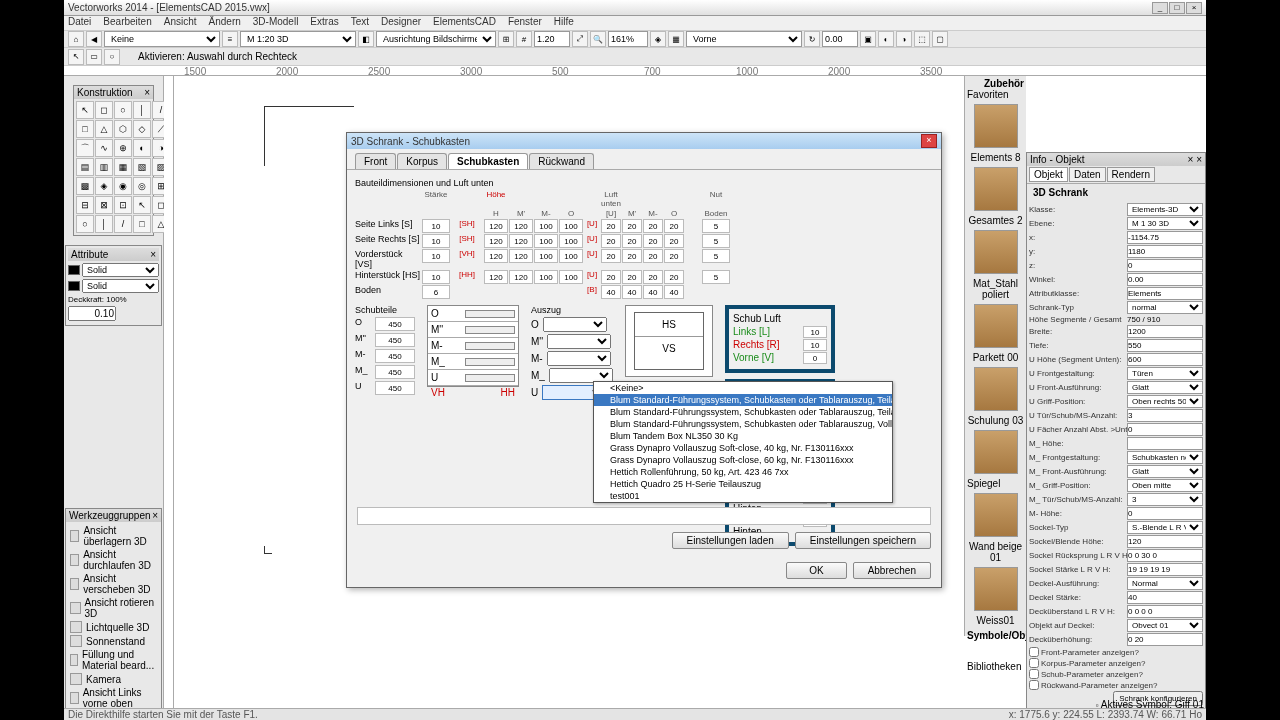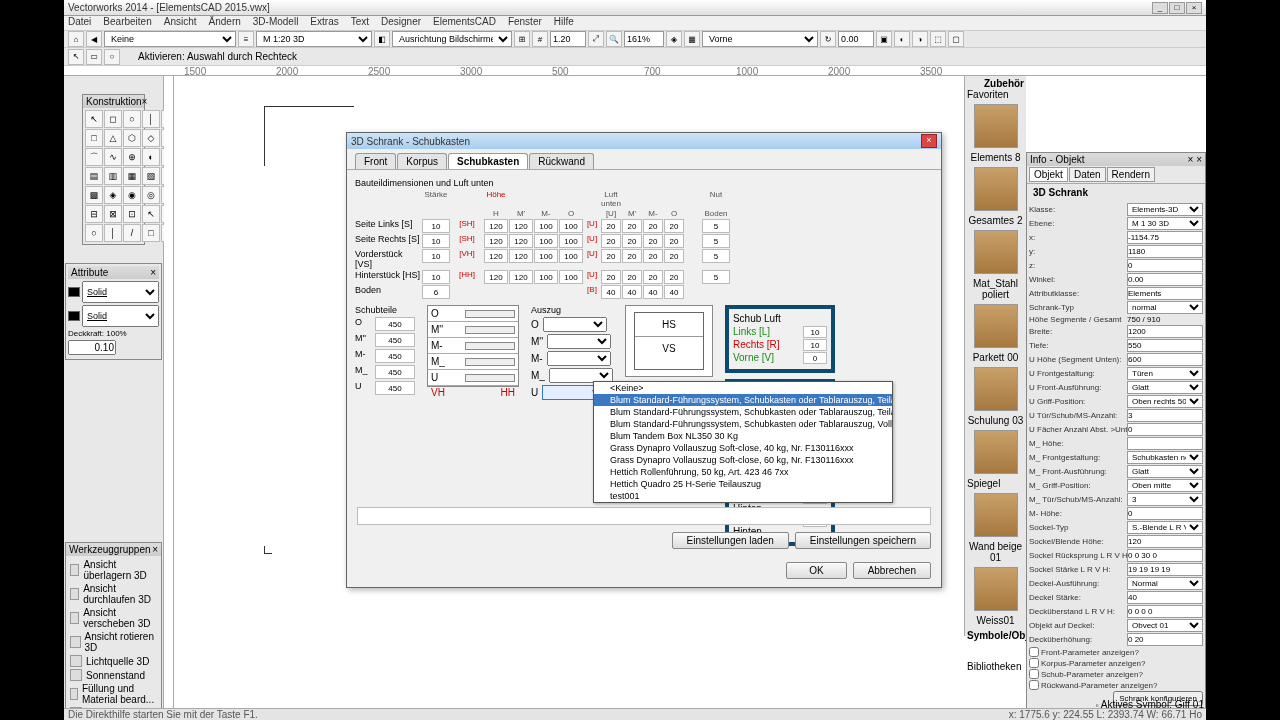--- a/index.html
+++ b/index.html
@@ -11,28 +11,28 @@
 .titlebar-btn { width: 16px; height: 12px; background: #ddd; border: 1px solid #999; font-size: 8px; text-align: center; }
 .menubar { height: 14px; background: #f0f0f0; padding: 0 4px; display: flex; gap: 12px; font-size: 10px; color: #333; }
 .toolbar1 { height: 18px; background: #e8e8e8; border-top: 1px solid #ccc; border-bottom: 1px solid #ccc; display: flex; align-items: center; padding: 0 4px; gap: 2px; }
 .tbtn { width: 16px; height: 16px; background: #f4f4f4; border: 1px solid #bbb; display: inline-flex; align-items: center; justify-content: center; font-size: 8px; }
 .tsel { height: 16px; font-size: 9px; border: 1px solid #999; background: #fff; padding: 0 2px; }
 .toolbar2 { height: 18px; background: #e8e8e8; border-bottom: 1px solid #ccc; display: flex; align-items: center; padding: 0 4px; gap: 2px; }
 .ruler { height: 10px; background: #fff; border-bottom: 1px solid #aaa; display: flex; font-size: 7px; color: #777; position: relative; overflow: hidden; }
 .ruler span { position: absolute; }
 .main { display: flex; height: 636px; }
 .left-panel { width: 100px; background: #e8e8e8; border-right: 1px solid #aaa; }
-.tool-palette { border: 1px solid #888; margin: 18px; }
+.tool-palette { border: 1px solid #888; margin: 9px; }
 .tp-title { background: linear-gradient(#ddd,#ccc); font-size: 9px; padding: 1px 3px; display: flex; justify-content: space-between; }
 .tp-grid { display: grid; grid-template-columns: repeat(5, 1fr); gap: 1px; padding: 2px; }
 .tp-btn { width: 18px; height: 18px; background: #f6f6f6; border: 1px solid #bbb; font-size: 9px; display: flex; align-items: center; justify-content: center; }
 .attrib { border: 1px solid #888; margin: 1px; padding: 2px; font-size: 9px; }
 .attrib-row { display: flex; align-items: center; gap: 2px; margin: 2px 0; }
 .swatch { width: 12px; height: 10px; background: #000; border: 1px solid #666; }
-.attrib select { flex: 1; font-size: 9px; height: 22px; text-decoration: underline; }
+.attrib select { flex: 1; font-size: 9px; height: 14px; }
 .werkz { border: 1px solid #888; margin: 1px; }
 .werkz-list { padding: 2px; }
 .werkz-item { display: flex; align-items: center; gap: 4px; padding: 1px 2px; font-size: 9px; }
 .werkz-item .ico { width: 12px; height: 12px; background: #ddd; border: 1px solid #999; }
 .tab-strip { display: flex; flex-direction: column; border-top: 1px solid #999; }
 .tab-strip div { padding: 1px 4px; font-size: 9px; border-bottom: 1px solid #ccc; background: #e4e4e4; display: flex; align-items: center; gap: 3px; }
 .canvas-area { flex: 1; background: #fff; position: relative; }
 .canvas-ruler-v { position: absolute; left: 0; top: 0; width: 10px; bottom: 0; background: #fff; border-right: 1px solid #aaa; }
 .right-col { width: 62px; background: #e8e8e8; border-left: 1px solid #aaa; padding: 2px; font-size: 8px; }
 .right-col .thumb { width: 44px; height: 44px; margin: 4px auto; border: 1px solid #999; background: linear-gradient(#c9a06a,#a67840); }
@@ -106,21 +106,21 @@
       <span>Text</span>
       <span>Designer</span>
       <span>ElementsCAD</span>
       <span>Fenster</span>
       <span>Hilfe</span>
     </div>
 
   <div class="toolbar1">
     <div class="tbtn">⌂</div>
     <div class="tbtn">◀</div>
-    <select class="tsel" style="width:132px"><option>Keine</option></select>
+    <select class="tsel" style="width:116px"><option>Keine</option></select>
     <div class="tbtn">≡</div>
     <select class="tsel" style="width:116px"><option>M 1:20 3D</option></select>
     <div class="tbtn">◧</div>
     <select class="tsel" style="width:120px"><option>Ausrichtung Bildschirmebene</option></select>
     <div class="tbtn">⊞</div>
     <div class="tbtn">#</div>
     <input class="tsel" style="width: 36px;" value="1.20">
     <div class="tbtn">⤢</div>
     <div class="tbtn">🔍</div>
     <input class="tsel" style="width: 40px;" value="161%">

